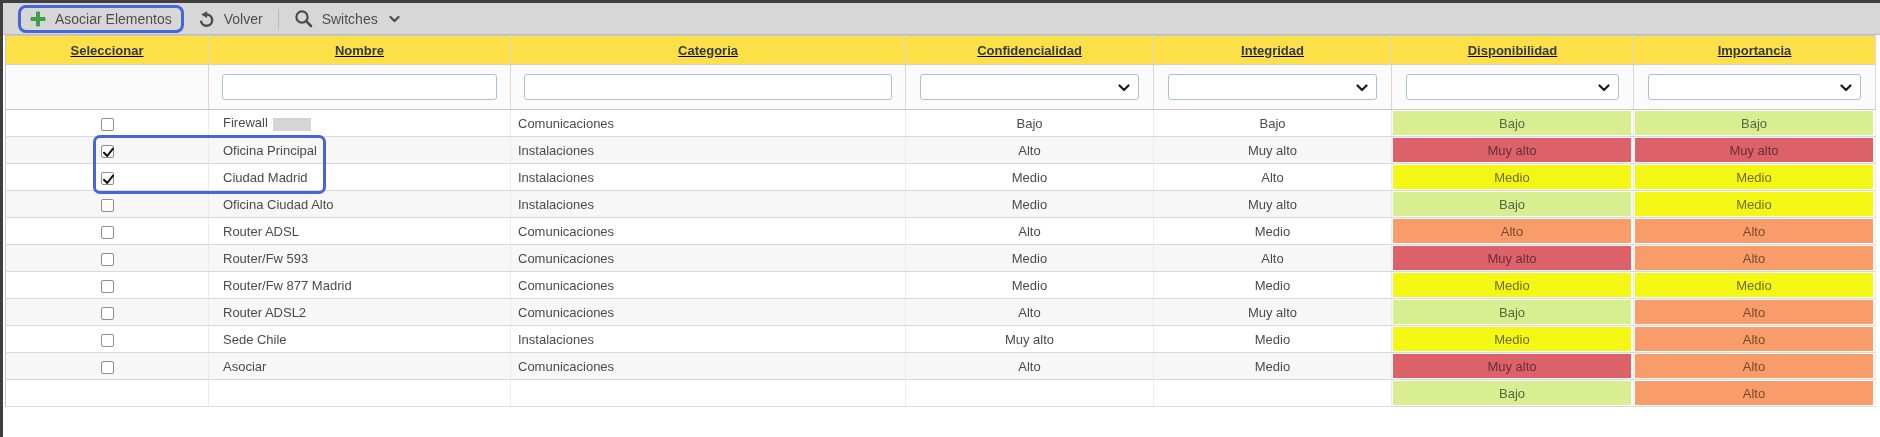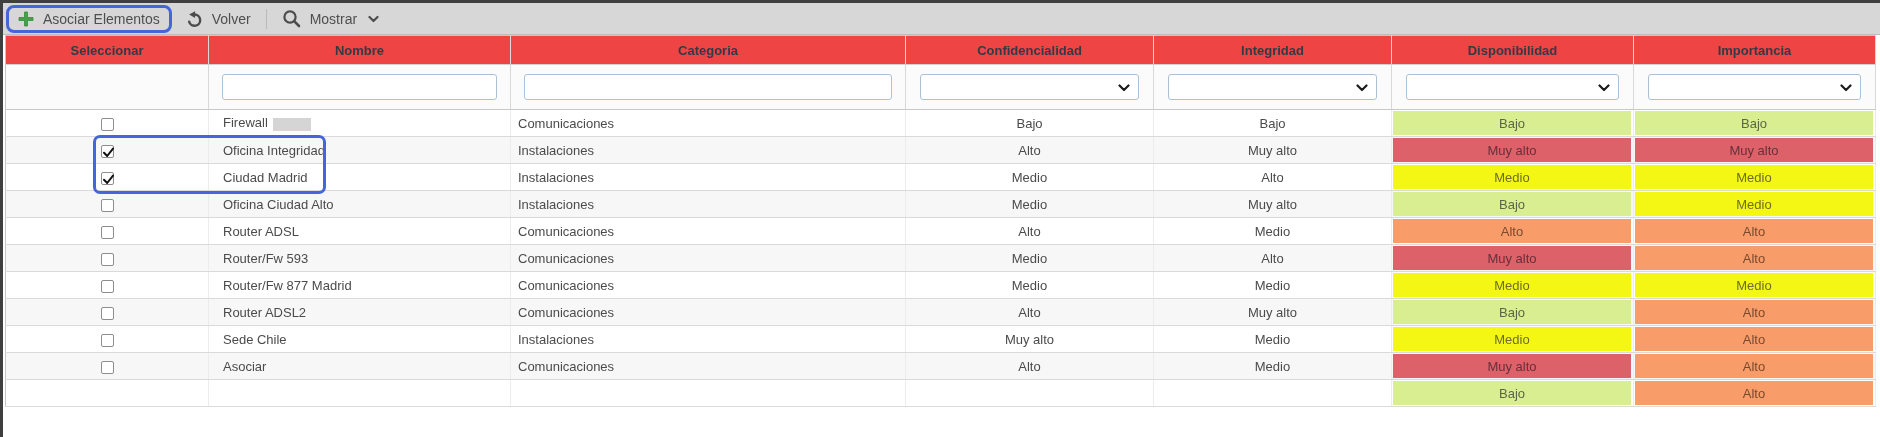--- a/index.html
+++ b/index.html
@@ -9,38 +9,38 @@
     background:#ffffff; overflow:hidden;
     font-family:"Liberation Sans", sans-serif;
   }
   
   .toolbar {
     height:31px; background:#d7d7d7; border-bottom:1px solid #bdbdbd;
     display:flex; align-items:center;
   }
   .hl-box {
     display:flex; align-items:center; height:28px; box-sizing:border-box;
-    margin-left:3px; padding:0 9px 0 9px;
+    margin-left:15px; padding:0 9px 0 9px;
     border:3px solid #4565d8; border-radius:8px;
   }
   .tb-btn {
     display:inline-flex; align-items:center; gap:9px;
     background:none; border:none; padding:0; margin:0;
     font-family:inherit; font-size:14px; color:#4e4e4e; cursor:pointer; white-space:nowrap;
   }
   .tb-btn svg { display:block; }
   .btn-volver { margin-left:13px; }
   .tb-sep { width:1px; height:20px; background:#b9b9b9; margin:0 15px; }
   .caret { margin-left:2px; display:inline-flex; }
   
   table.grid {
     margin-left:2px; width:1870px; table-layout:fixed; border-collapse:collapse;
     border:1px solid #c6c6c6;
   }
-  tr.head-row { height:29px; background:#ef4444; }
+  tr.head-row { height:29px; background:#fde047;text-decoration:underline; }
   tr.head-row th {
     font-size:13px; font-weight:bold; color:#333a46; text-align:center;
     border-right:1px solid #d8d8d8; border-bottom:1px solid #d2d2d2; padding:0;
   }
   tr.filter-row { height:45px; background:#fbfbfb; }
   tr.filter-row td {
     border-right:1px solid #d8d8d8; border-bottom:1px solid #c9c9c9; padding:0;
   }
   .flt-input {
     display:block; width:calc(100% - 26px); height:26px; margin:0 auto;
@@ -111,21 +111,21 @@
 
     <div class="tb-sep"></div>
 
     <button class="tb-btn">
       <span>
         <svg width="19" height="19" viewBox="0 0 19 19">
           <circle cx="8" cy="8" r="5.6" fill="none" stroke="#4c4c4c" stroke-width="2.2"></circle>
           <line x1="12.4" y1="12.4" x2="17" y2="17" stroke="#4c4c4c" stroke-width="2.6" stroke-linecap="round"></line>
         </svg>
       </span>
-      <span>Mostrar</span>
+      <span>Switches</span>
       <span class="caret">
         <svg width="11" height="8" viewBox="0 0 11 8">
             <polyline points="1.5,2 5.5,6 9.5,2" fill="none" stroke="#4c4c4c" stroke-width="2.2" stroke-linecap="round" stroke-linejoin="round"></polyline>
           </svg>
       </span>
     </button>
   </div>
 
   <table class="grid">
     <colgroup>
@@ -196,21 +196,21 @@
             <div class="lvl-fill" style="background: rgb(217, 238, 145); color: rgb(92, 102, 68);">Bajo</div>
           </td>
           <td class="lvl-cell">
             <div class="lvl-fill" style="background: rgb(217, 238, 145); color: rgb(92, 102, 68);">Bajo</div>
           </td>
         </tr>
         <tr>
           <td class="c-sel"><span class="cb"><svg width="13" height="13" viewBox="0 0 13 13">
                 <polyline points="2,6.8 5.2,10 11,2.6" fill="none" stroke="#111" stroke-width="2" stroke-linecap="round" stroke-linejoin="round"></polyline>
               </svg></span></td>
-          <td class="c-nombre"><span>Oficina Integridad</span></td>
+          <td class="c-nombre"><span>Oficina Principal</span></td>
           <td class="c-categoria">Instalaciones</td>
           <td class="c-mid">Alto</td>
           <td class="c-mid">Muy alto</td>
           <td class="lvl-cell">
             <div class="lvl-fill" style="background: rgb(220, 97, 105); color: rgb(105, 47, 57);">Muy alto</div>
           </td>
           <td class="lvl-cell">
             <div class="lvl-fill" style="background: rgb(220, 97, 105); color: rgb(105, 47, 57);">Muy alto</div>
           </td>
         </tr>

